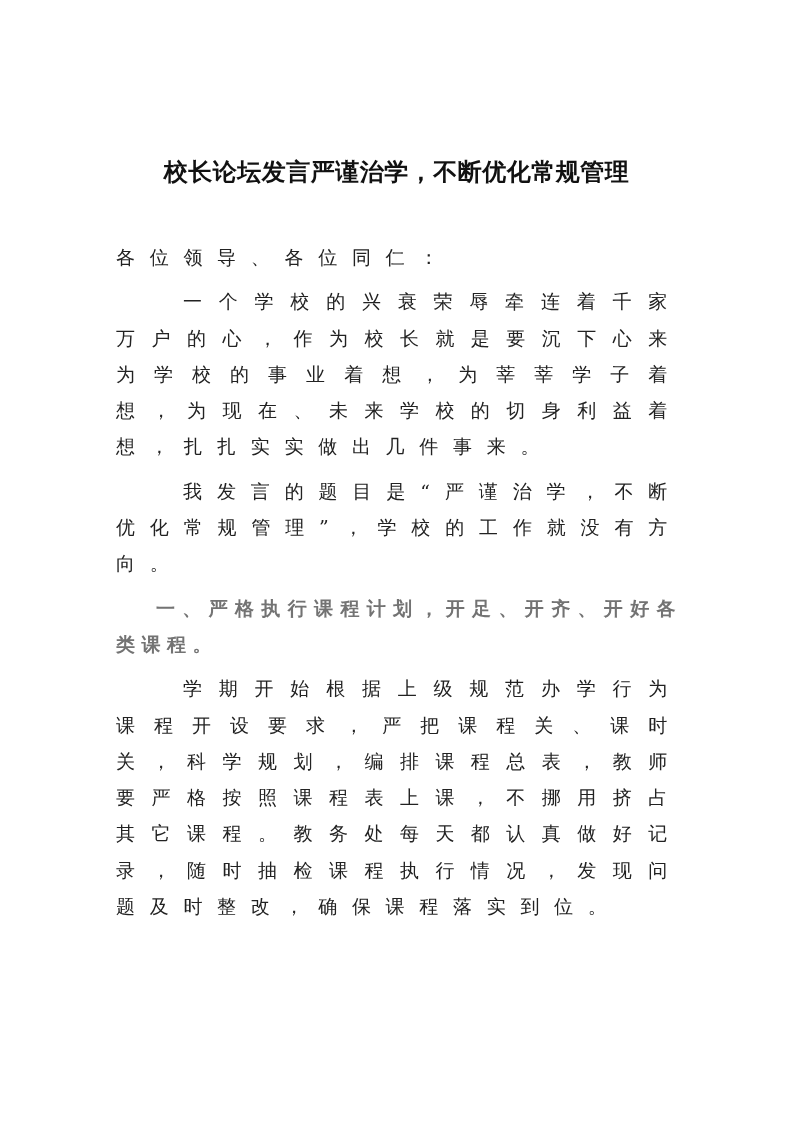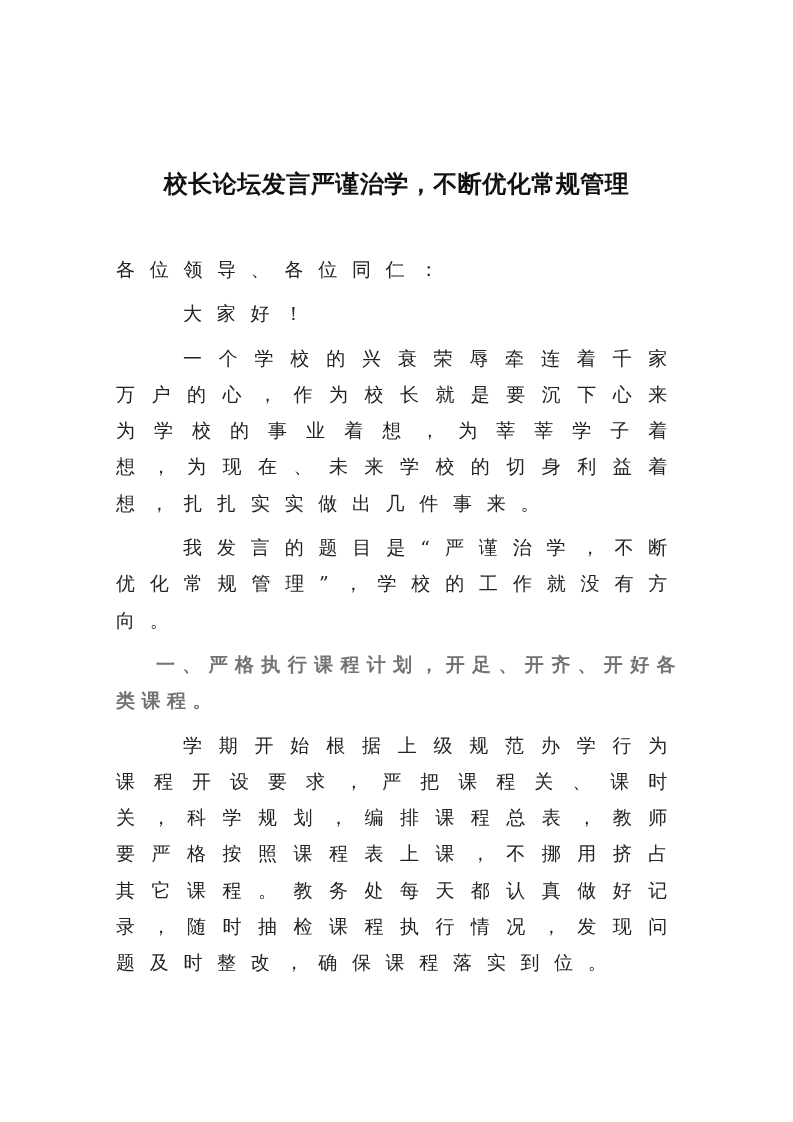--- a/index.html
+++ b/index.html
@@ -1,17 +1,17 @@
 <!DOCTYPE html>
 <html><head>
 <meta charset="utf-8">
 <style>
   html, body { margin: 0; padding: 0; background: #ffffff; }
   body { width: 793px; height: 1122px; position: relative; overflow: hidden; }
-  .page { position: absolute; left: 0; top: 12px; width: 793px; height: 909px; background: #fff; }
+  .page { position: absolute; left: 0; top: 0; width: 793px; height: 909px; background: #fff; }
   .title {
     position: absolute; left: 0; top: 152px; width: 793px; text-align: center;
     font-family: "DejaVu Sans", sans-serif; font-weight: bold; font-size: 24px;
     color: #111; letter-spacing: 0.5px; line-height: 40px; margin: 0;
   }
   .body {
     position: absolute; left: 108px; top: 231px; width: 582px;
     font-family: "DejaVu Serif", serif; font-size: 19px; color: #222;
     line-height: 36.3px; letter-spacing: 14.7px;
   }
@@ -21,20 +21,19 @@
   .body p.heading { font-family: "DejaVu Sans", sans-serif; font-weight: bold; color: #737373; text-indent: 40px; letter-spacing: 6.5px; }
 </style>
 </head>
 <body>
 
 <div class="page">
   <h1 class="title">校长论坛发言严谨治学，不断优化常规管理</h1>
 
   <div class="body">
     <p>各位领导、各位同仁：</p>
-    <p class="indent">大家好！</p>
     <p class="indent">一个学校的兴衰荣辱牵连着千家万户的心，作为校长就是要沉下心来为学校的事业着想，为莘莘学子着想，为现在、未来学校的切身利益着想，扎扎实实做出几件事来。</p>
     <p class="indent">我发言的题目是“严谨治学，不断优化常规管理”，学校的工作就没有方向。</p>
     <p class="heading">一、严格执行课程计划，开足、开齐、开好各类课程。</p>
     <p class="indent">学期开始根据上级规范办学行为课程开设要求，严把课程关、课时关，科学规划，编排课程总表，教师要严格按照课程表上课，不挪用挤占其它课程。教务处每天都认真做好记录，随时抽检课程执行情况，发现问题及时整改，确保课程落实到位。</p>
 
   </div>
 </div>
 
 </body></html>

